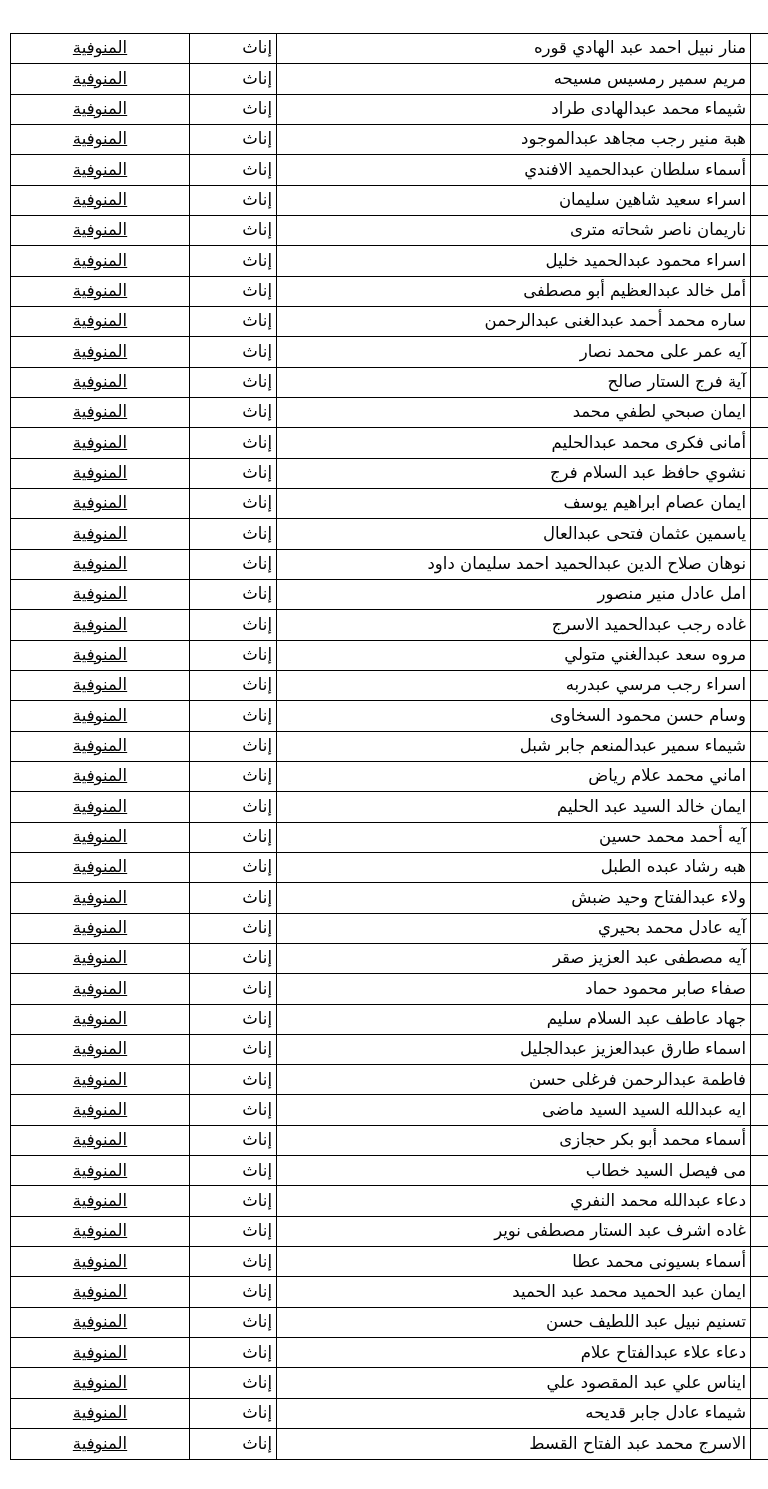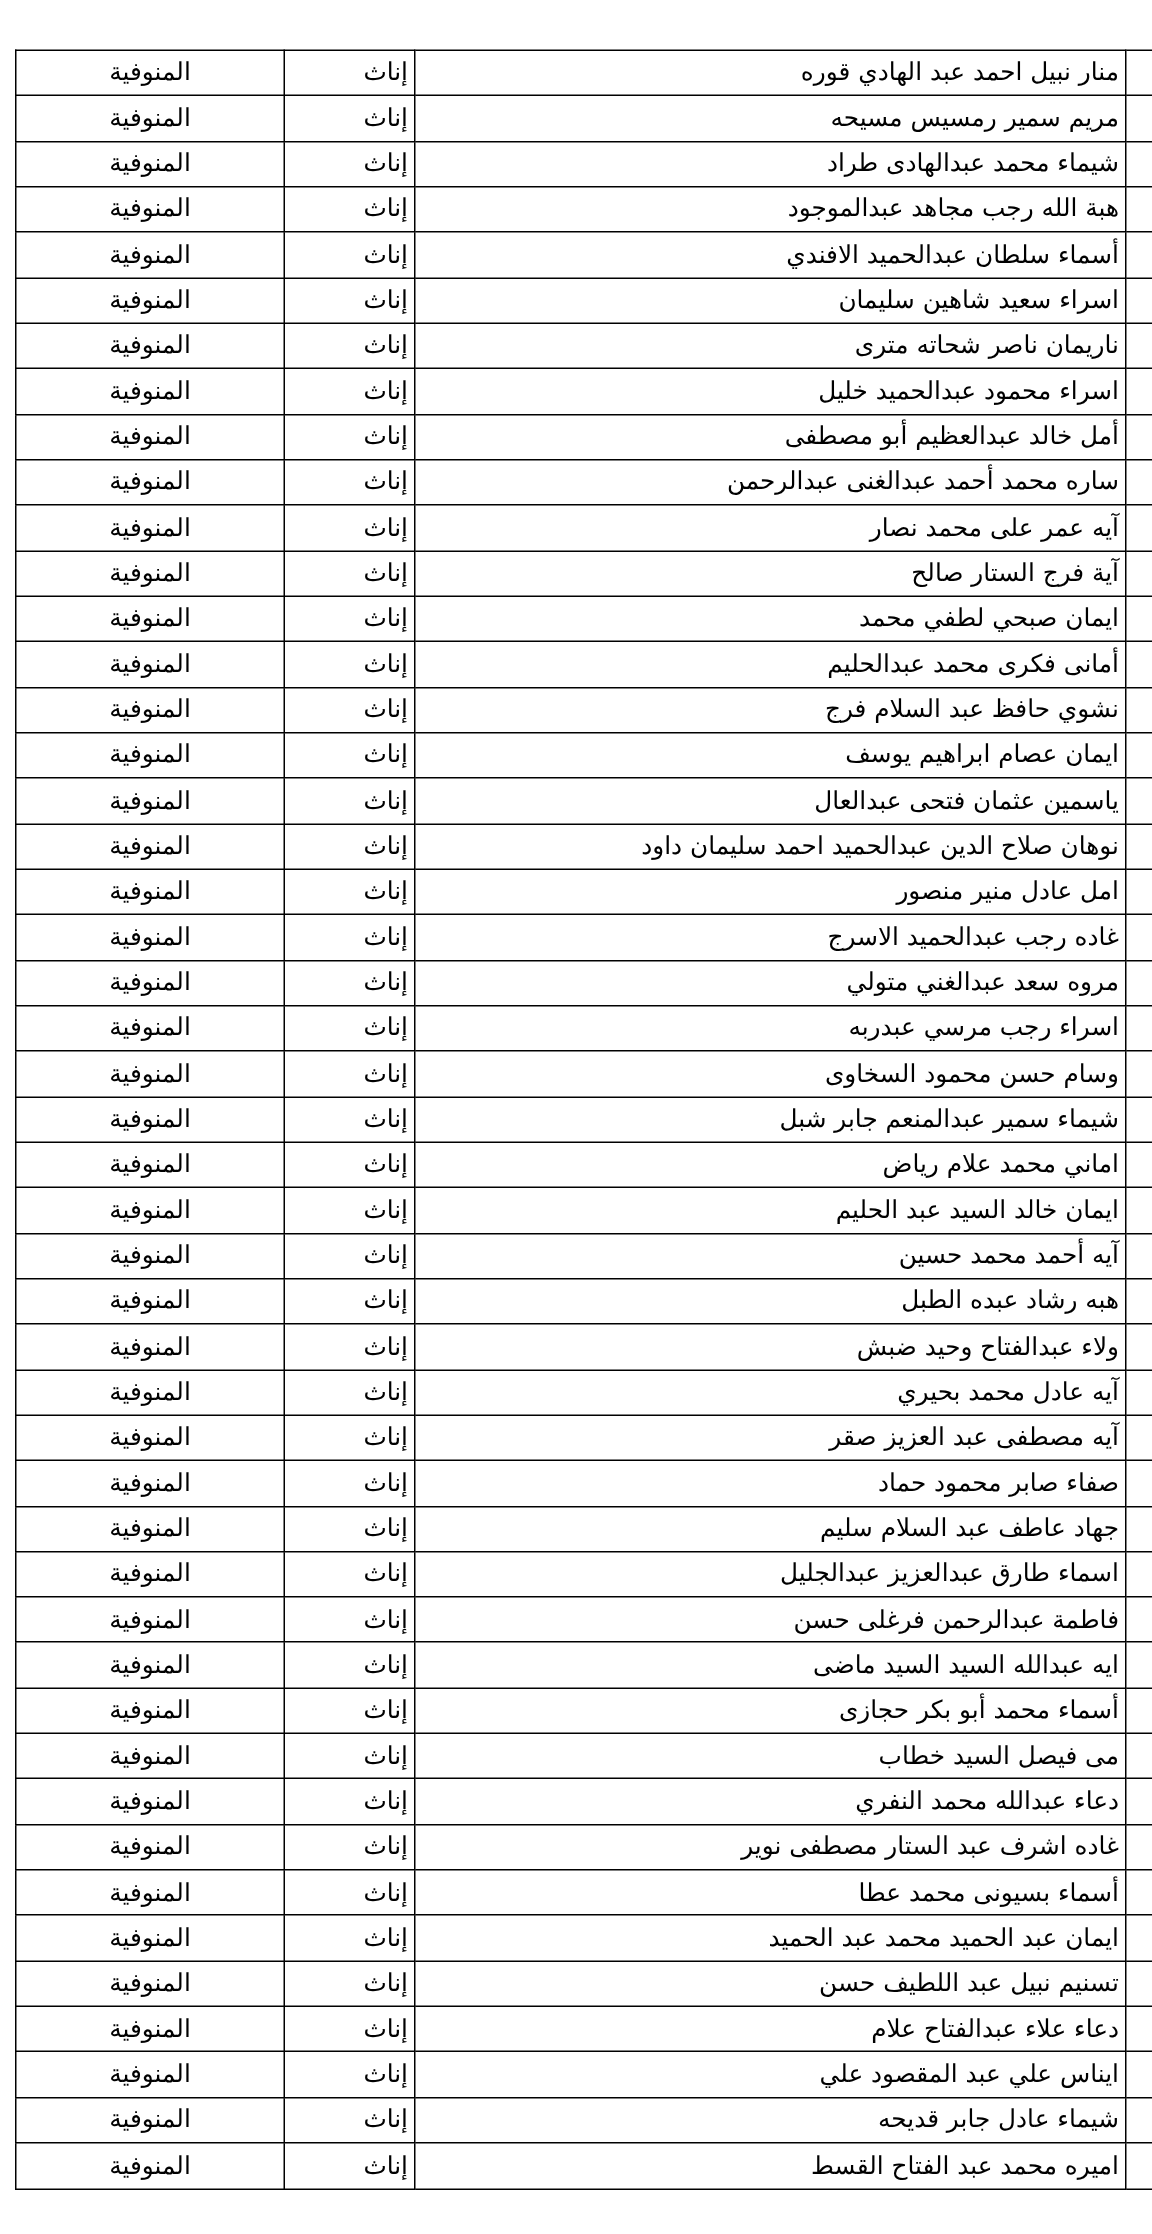--- a/index.html
+++ b/index.html
@@ -32,21 +32,21 @@
   }
   table.names-table td {
     border: 1px solid #000000;
     font-size: 16.5px;
     line-height: 1;
     padding: 0 4px;
     overflow: hidden;
     white-space: nowrap;
     vertical-align: middle;
   }
-  td.col-gov    { width: 170px; text-align: center; }
+  td.col-gov    { width: 170px; text-align: center; text-decoration: underline; }
   td.col-gender { width: 78px;  text-align: right; }
   td.col-name   { width: 465px; text-align: right; direction: rtl; }
   td.col-empty  { width: 34px; }
 </style>
 </head>
 <body>
 
 <div class="page">
   <table class="names-table">
     <tbody>
@@ -67,21 +67,21 @@
   <tr>
     <td class="col-gov">المنوفية</td>
     <td class="col-gender">إناث</td>
     <td class="col-name">شيماء محمد عبدالهادى طراد</td>
     <td class="col-empty"></td>
   </tr>
 
   <tr>
     <td class="col-gov">المنوفية</td>
     <td class="col-gender">إناث</td>
-    <td class="col-name">هبة الله رجب مجاهد عبدالموجود</td>
+    <td class="col-name">هبة منير رجب مجاهد عبدالموجود</td>
     <td class="col-empty"></td>
   </tr>
 
   <tr>
     <td class="col-gov">المنوفية</td>
     <td class="col-gender">إناث</td>
     <td class="col-name">أسماء سلطان عبدالحميد الافندي</td>
     <td class="col-empty"></td>
   </tr>
 
@@ -368,18 +368,18 @@
   <tr>
     <td class="col-gov">المنوفية</td>
     <td class="col-gender">إناث</td>
     <td class="col-name">شيماء عادل جابر قديحه</td>
     <td class="col-empty"></td>
   </tr>
 
   <tr>
     <td class="col-gov">المنوفية</td>
     <td class="col-gender">إناث</td>
-    <td class="col-name">اميره محمد عبد الفتاح القسط</td>
+    <td class="col-name">الاسرج محمد عبد الفتاح القسط</td>
     <td class="col-empty"></td>
   </tr>
 </tbody>
   </table>
 </div>
 
 </body></html>

